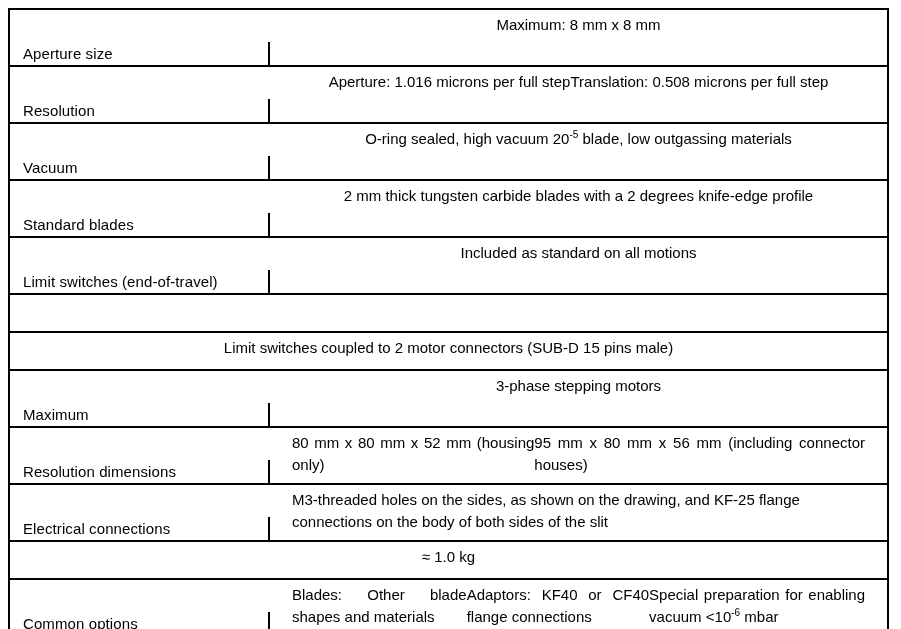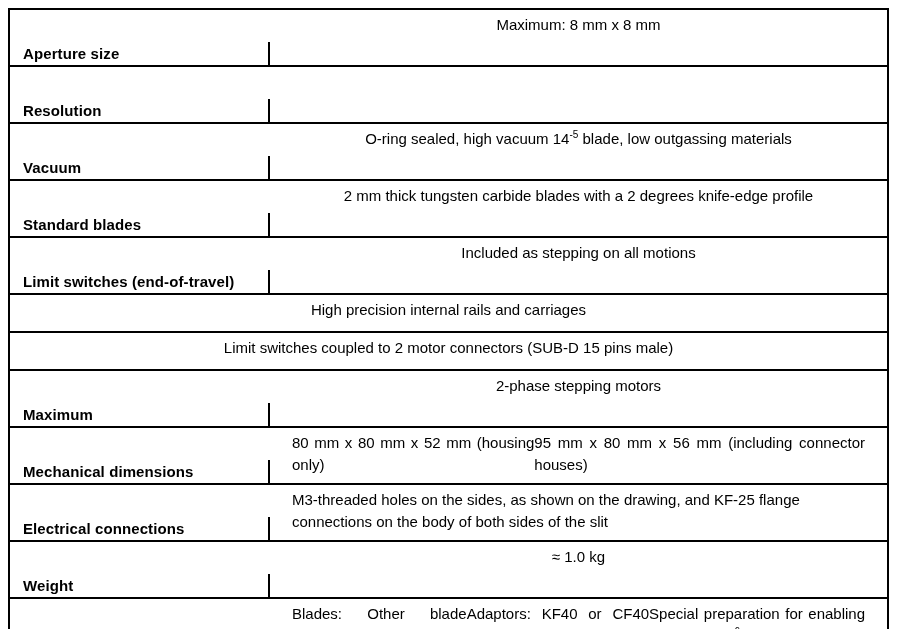--- a/index.html
+++ b/index.html
@@ -24,21 +24,21 @@
   .row + .row {
     border-top: 2px solid #000000;
   }
   .cell {
     font-size: 15px;
   }
   .cell.label {
     width: 260px;
     flex: 0 0 260px;
     border-right: 2px solid #000000;
-    font-weight: bold;
+    font-weight: normal;
     padding: 3px 8px 3px 13px;
     display: flex;
     align-items: center;
     letter-spacing: 0.1px;
     margin-top: 32px;
   }
   .cell.value {
     flex: 1 1 auto;
     padding: 4px 22px;
     display: flex;
@@ -64,79 +64,79 @@
 <div class="spec-table" id="spec-table">
   <div class="row">
     <div class="cell label">Aperture size</div>
     <div class="cell value">
         <div class="line"><span>Maximum: 8 mm x 8 mm</span></div>
       </div>
   </div>
 
   <div class="row">
     <div class="cell label">Resolution</div>
+    <div class="cell value">
+        <div class="line"><span>Aperture: 1.016 microns per full step</span></div>
+        <div class="line"><span>Translation: 0.508 microns per full step</span></div>
+      </div>
   </div>
 
   <div class="row">
     <div class="cell label">Vacuum</div>
     <div class="cell value">
-        <div class="line"><span>O-ring sealed, high vacuum 14</span><sup>-5</sup><span> blade, low outgassing materials</span></div>
+        <div class="line"><span>O-ring sealed, high vacuum 20</span><sup>-5</sup><span> blade, low outgassing materials</span></div>
       </div>
   </div>
 
   <div class="row">
     <div class="cell label">Standard blades</div>
     <div class="cell value">
         <div class="line"><span>2 mm thick tungsten carbide blades with a 2 degrees knife-edge profile</span></div>
       </div>
   </div>
 
   <div class="row">
     <div class="cell label">Limit switches (end-of-travel)</div>
     <div class="cell value">
-        <div class="line"><span>Included as stepping on all motions</span></div>
+        <div class="line"><span>Included as standard on all motions</span></div>
       </div>
   </div>
 
   <div class="row">
-    <div class="cell value">
-        <div class="line"><span>High precision internal rails and carriages</span></div>
-      </div>
   </div>
 
   <div class="row">
     <div class="cell value">
         <div class="line"><span>Limit switches coupled to 2 motor connectors (SUB-D 15 pins male)</span></div>
       </div>
   </div>
 
   <div class="row">
     <div class="cell label">Maximum</div>
     <div class="cell value">
-        <div class="line"><span>2-phase stepping motors</span></div>
+        <div class="line"><span>3-phase stepping motors</span></div>
       </div>
   </div>
 
   <div class="row">
-    <div class="cell label">Mechanical dimensions</div>
+    <div class="cell label">Resolution dimensions</div>
     <div class="cell value">
         <div class="line"><span>80 mm x 80 mm x 52 mm (housing only)</span></div>
         <div class="line"><span>95 mm x 80 mm x 56 mm (including connector houses)</span></div>
       </div>
   </div>
 
   <div class="row">
     <div class="cell label">Electrical connections</div>
     <div class="cell value">
         <div class="line"><span>M3-threaded holes on the sides, as shown on the drawing, and KF-25 flange connections on the body of both sides of the slit</span></div>
       </div>
   </div>
 
   <div class="row">
-    <div class="cell label">Weight</div>
     <div class="cell value">
         <div class="line"><span>≈ 1.0 kg</span></div>
       </div>
   </div>
 
 
   <div class="row">
     <div class="cell label">Common options</div>
     <div class="cell value">
         <div class="line"><span>Blades: Other blade shapes and materials</span></div>

